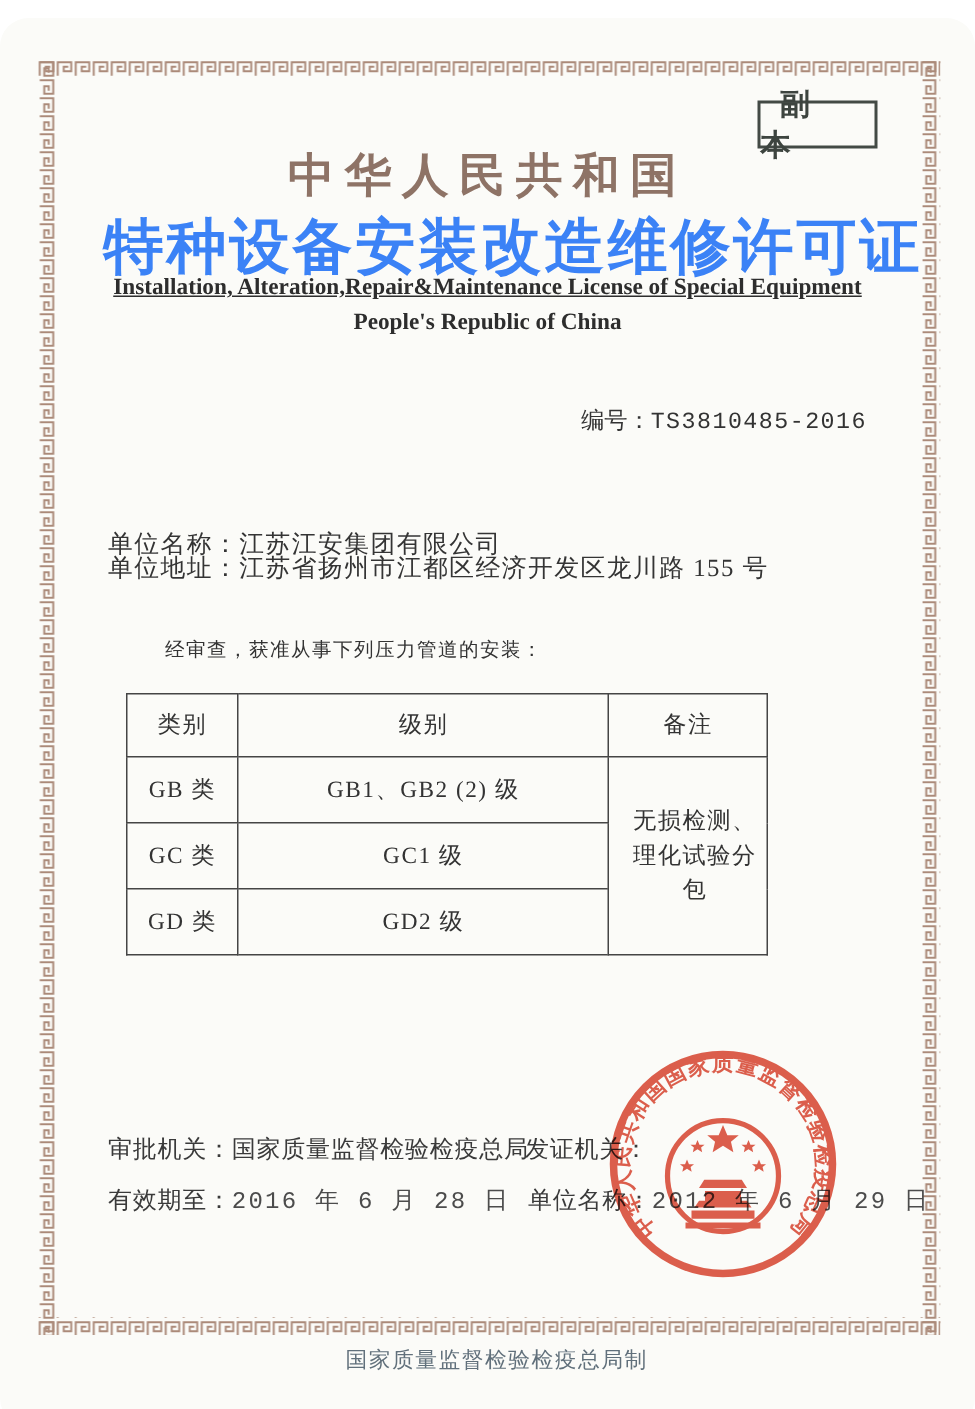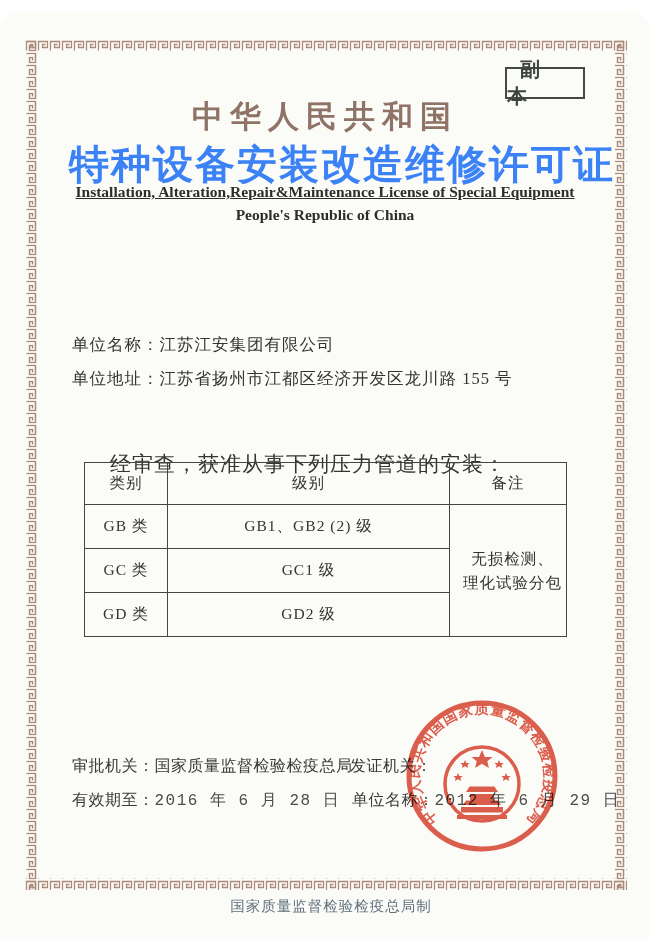--- a/index.html
+++ b/index.html
@@ -49,27 +49,27 @@
     position: absolute; top: 224px; left: 0; width: 100%;
     text-align: center; font-size: 22px; font-weight: bold;
     letter-spacing: 5px; color: #3b3b3b;
   }
   .license-no {
     position: absolute; top: 258px; right: 72px;
     font-size: 15.5px; color: #333;
   }
   .license-no .val { font-family: "Liberation Mono", "DejaVu Sans Mono", monospace; letter-spacing: 1px; }
   .info-line { position: absolute; left: 72px; font-size: 16.5px; color: #343434; letter-spacing: 1px; }
-  .info-name    { top: 322px; }
+  .info-name    { top: 340px; }
   .info-address { top: 356px; }
-  .grant-line   { position: absolute; left: 110px; top: 438px; font-size: 21px; letter-spacing: 1px; color: #343434; }
+  .grant-line   { position: absolute; left: 110px; top: 412px; font-size: 13px; letter-spacing: 1px; color: #343434; }
   
   table.scope {
     position: absolute; left: 84px; top: 450px;
-    width: 483px; border-collapse: collapse;
+    width: 428px; border-collapse: collapse;
     font-size: 15.5px; color: #333;
     background: transparent;
   }
   table.scope td, table.scope th {
     border: 1.6px solid #454545;
     text-align: center; font-weight: normal;
     letter-spacing: 1px;
   }
   table.scope th { height: 42px; }
   table.scope td { height: 44px; }
@@ -110,20 +110,23 @@
     <rect x="590" y="0" width="12" height="850" fill="url(#gkv)"></rect>
   </svg>
 
   <div class="badge">副 本</div>
 
   <div class="title-cn1">中华人民共和国</div>
   <div class="title-cn2">特种设备安装改造维修许可证</div>
   <div class="title-en1">Installation, Alteration,Repair&amp;Maintenance License of Special Equipment</div>
   <div class="title-en2">People's Republic of China</div>
 
+  <div class="license-no">
+    <span>编号：</span><span class="val">TS3810485-2016</span>
+  </div>
 
   <div class="info-line info-name">
     <span>单位名称：</span><span>江苏江安集团有限公司</span>
   </div>
   <div class="info-line info-address">
     <span>单位地址：</span><span>江苏省扬州市江都区经济开发区龙川路 155 号</span>
   </div>
   <div class="grant-line">经审查，获准从事下列压力管道的安装：</div>
 
   <table class="scope">

